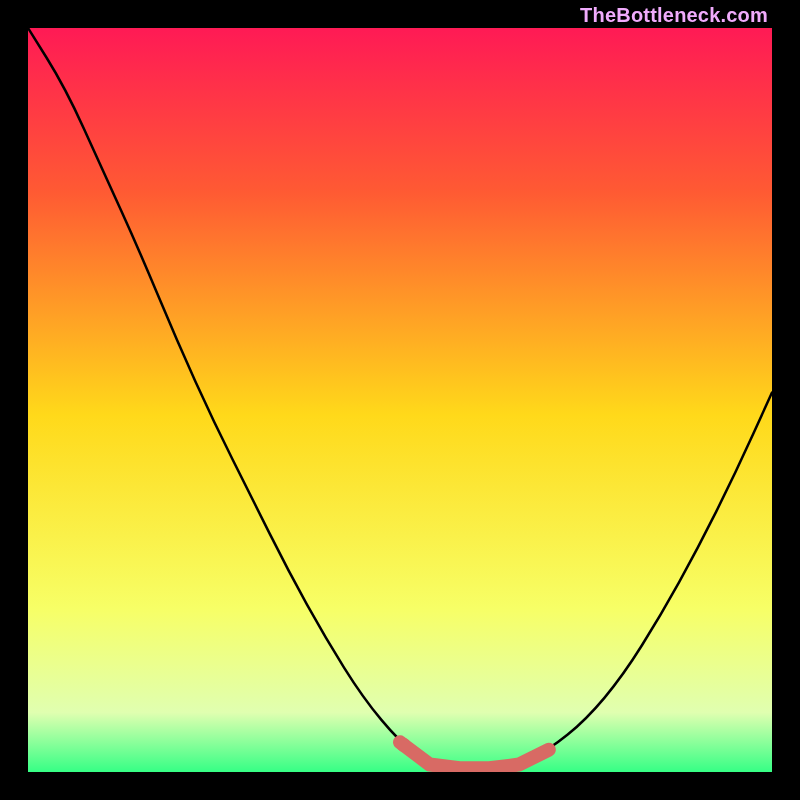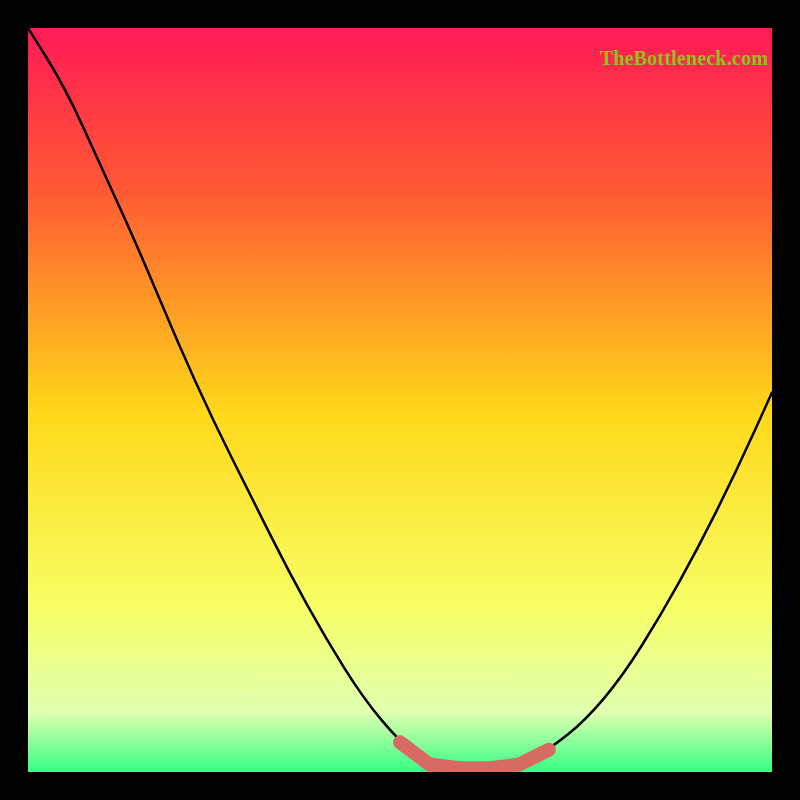--- a/index.html
+++ b/index.html
@@ -15,26 +15,25 @@
     left: 28px;
     top: 28px;
     width: 744px;
     height: 744px;
     background: #000;
   }
   .watermark {
     position: absolute;
     top: 4px;
     right: 32px;
-    font-family: Liberation Serif, serif;
+    font-family: Liberation Sans, sans-serif;
     font-size: 20px;
     font-weight: bold;
-    color: #84cc16;
+    color: #f0abfc;
     letter-spacing: 0.2px;
-    margin-top: 43px;
   }
   svg {
     display: block;
   }
 </style>
 </head>
 <body>
 
 <div class="frame">
   <svg width="744" height="744" viewBox="0 0 744 744">

